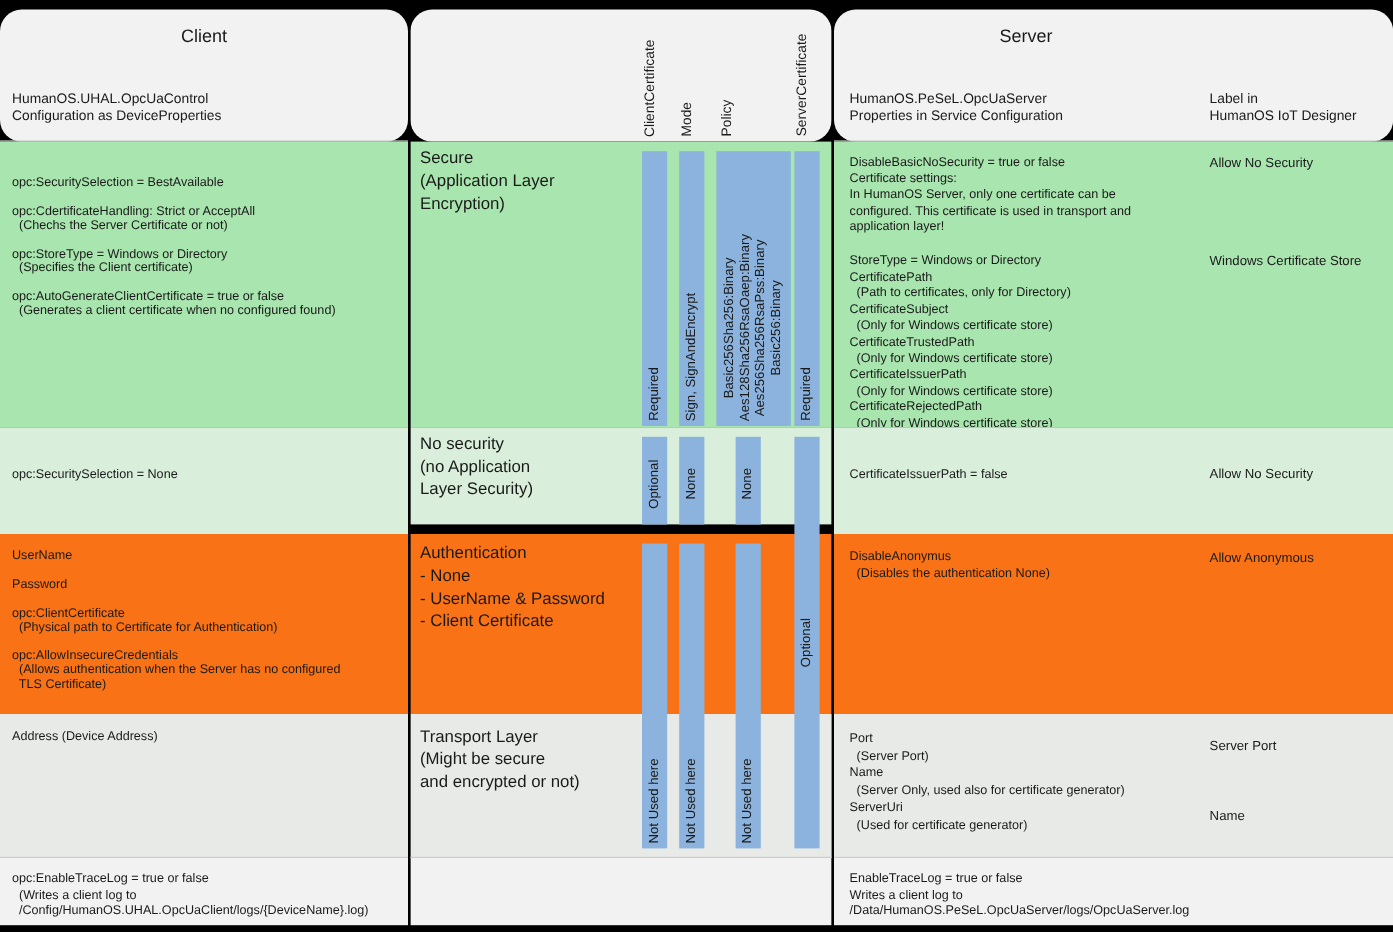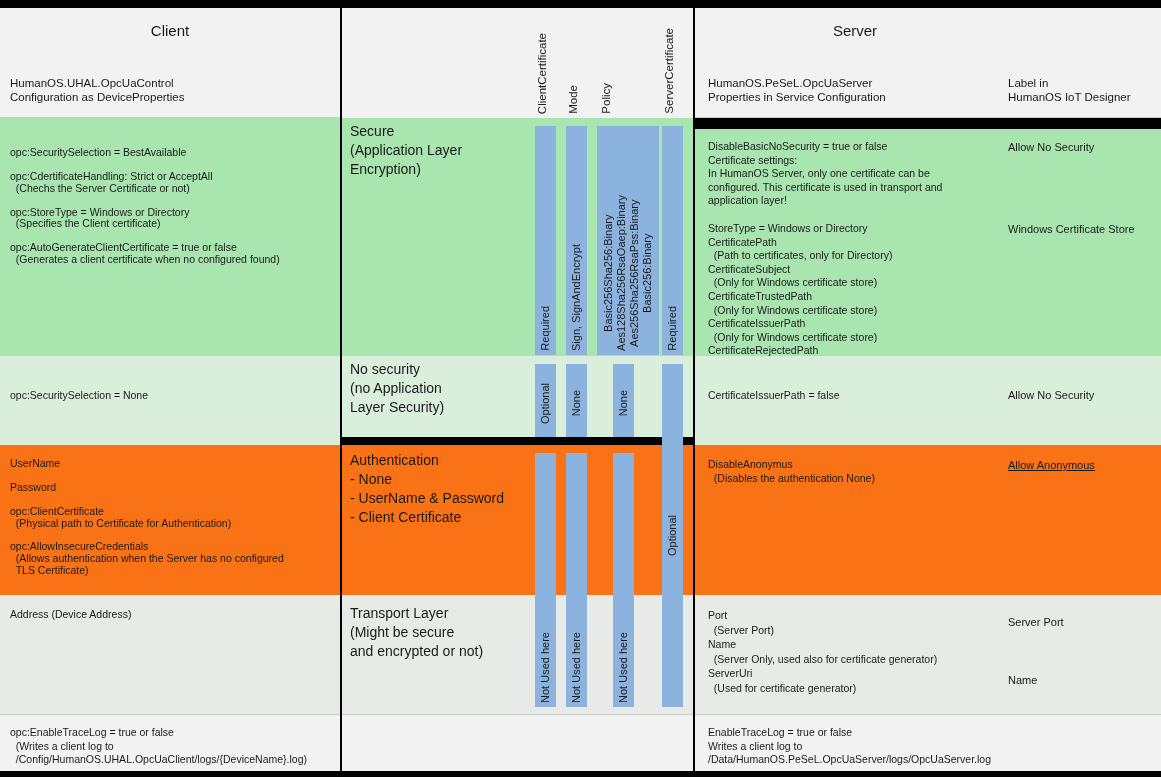--- a/index.html
+++ b/index.html
@@ -9,21 +9,21 @@
     position:relative;
     width:1161px;height:777px;
     background:#000;
     overflow:hidden;
   }
 
   
   .cell{position:absolute;box-sizing:border-box;overflow:hidden;}
 
   
-  .bg-head   {background:#f2f2f2;}
+  .bg-head   {background:#f2f2f2;border-radius:18px;}
   .bg-green  {background:#a9e5ae;}
   .bg-green2 {background:#d9efdb;}
   .bg-green3 {background:#f97316;}
   .bg-gray   {background:#e8eae7;}
   .bg-foot   {background:#f2f2f2;}
 
   
   .vline{position:absolute;background:#000;width:2px;}
 
   
@@ -145,21 +145,21 @@
       <span class="vtxt">Basic256Sha256:Binary
 Aes128Sha256RsaOaep:Binary
 Aes256Sha256RsaPss:Binary
 Basic256:Binary</span>
     </div>
     <div class="vbar align-bottom" style="left:320px;top:8px;width:21px;height:229px;">
       <span class="vtxt">Required</span>
     </div>
   </div>
 
-  <div class="cell bg-green" style="left:695px;top:118px;width:466px;height:238px;margin-top:11px;">
+  <div class="cell bg-green" style="left:695px;top:118px;width:466px;height:238px;">
     <div class="body-text" style="position:absolute;top:11px;left:13px;">DisableBasicNoSecurity = true or false
 Certificate settings:
 In HumanOS Server, only one certificate can be
 configured. This certificate is used in transport and
 application layer!</div>
     <div class="body-text" style="position:absolute;top:93px;left:13px;">StoreType = Windows or Directory
 CertificatePath
   (Path to certificates, only for Directory)
 CertificateSubject
   (Only for Windows certificate store)
@@ -214,21 +214,21 @@
   <div class="cell bg-green3" style="left:342px;top:445px;width:351px;height:150px;">
     <div class="mid-text" style="position:absolute;top:6px;left:8px;">Authentication
 - None
 - UserName &amp; Password
 - Client Certificate</div>
   </div>
 
   <div class="cell bg-green3" style="left:695px;top:445px;width:466px;height:150px;">
     <div class="body-text" style="position:absolute;top:13px;left:13px;">DisableAnonymus
   (Disables the authentication None)</div>
-    <div class="label-text" style="position:absolute;top:13px;left:313px;text-decoration:underline;">Allow Anonymous</div>
+    <div class="label-text" style="position:absolute;top:13px;left:313px;">Allow Anonymous</div>
   </div>
 
   <div class="cell bg-gray" style="left:0;top:595px;width:340px;height:120px;">
     <div class="body-text" style="position:absolute;top:13px;left:10px;">Address (Device Address)</div>
   </div>
 
   <div class="cell bg-gray" style="left:342px;top:595px;width:421px;height:120px;">
     <div class="mid-text" style="position:absolute;top:9px;left:8px;">Transport Layer
 (Might be secure
 and encrypted or not)</div>

